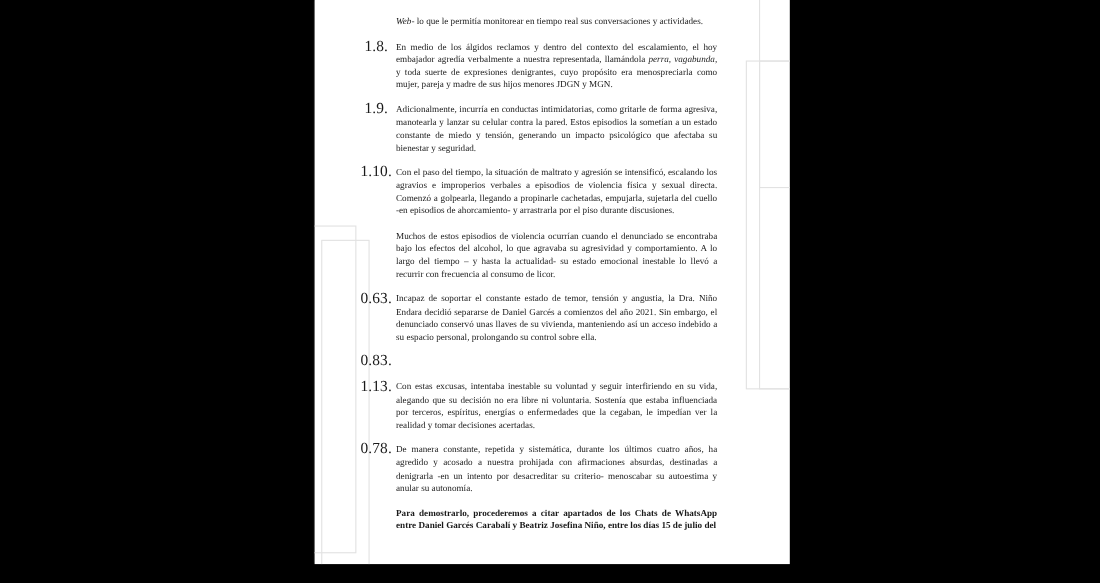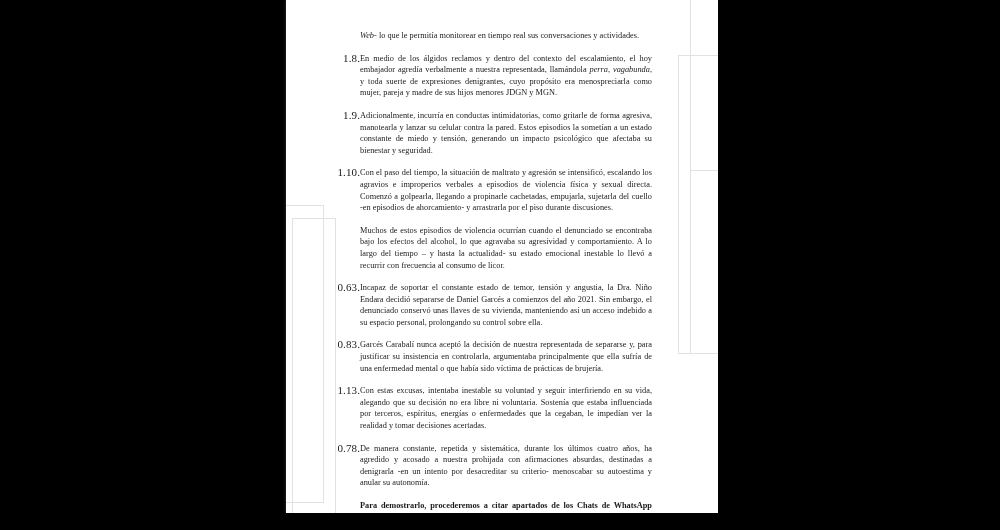--- a/index.html
+++ b/index.html
@@ -47,43 +47,42 @@
   .ghost-c { left: 404px; top: -7px;  width: 42px;  height: 176px; }
   .ghost-d { left: 392px; top: 55px;  width: 42px;  height: 297px; }
   .ghost-e { left: 404px; top: 55px;  width: 42px;  height: 297px; }
 
   .page-inner {
     position: absolute;
     left: 0;
     top: 0;
     width: 432px;
     height: 513px;
-    margin-top: 16px;
   }
 
   
   .content {
     position: absolute;
     left: 38px;
     top: 14px;
     width: 328px;
   }
 
   .para {
     display: flex;
     align-items: flex-start;
     margin-bottom: 11px;
   }
   .para:last-child { margin-bottom: 0; font-weight: bold; }
 
   .num {
     flex: 0 0 36px;
     width: 36px;
-    text-align: right;
-    font-size: 11px;
+    text-align: center;
+    font-size: 14px;
     line-height: 11.6px;
     color: #191919;
     letter-spacing: 0.1px;
   }
   .num.wide { flex-basis: 36px; }
 
   .body-text {
     flex: 1 1 auto;
     font-size: 8.3px;
     line-height: 11.6px;
@@ -150,21 +149,20 @@
           <div class="body-text">Muchos de estos episodios de violencia ocurrían cuando el denunciado se encontraba bajo los efectos del alcohol, lo que agravaba su agresividad y comportamiento. A lo largo del tiempo – y hasta la actualidad- su estado emocional inestable lo llevó a recurrir con frecuencia al consumo de licor.</div>
         </div>
 
         <div class="para">
           <div class="num wide">0.63.</div>
           <div class="body-text">Incapaz de soportar el constante estado de temor, tensión y angustia, la Dra. Niño Endara decidió separarse de Daniel Garcés a comienzos del año 2021. Sin embargo, el denunciado conservó unas llaves de su vivienda, manteniendo así un acceso indebido a su espacio personal, prolongando su control sobre ella.</div>
         </div>
 
         <div class="para">
           <div class="num wide">0.83.</div>
-          <div class="body-text">Garcés Carabalí nunca aceptó la decisión de nuestra representada de separarse y, para justificar su insistencia en controlarla, argumentaba principalmente que ella sufría de una enfermedad mental o que había sido víctima de prácticas de brujería.</div>
         </div>
 
         <div class="para">
           <div class="num wide">1.13.</div>
           <div class="body-text">Con estas excusas, intentaba inestable su voluntad y seguir interfiriendo en su vida, alegando que su decisión no era libre ni voluntaria. Sostenía que estaba influenciada por terceros, espíritus, energías o enfermedades que la cegaban, le impedían ver la realidad y tomar decisiones acertadas.</div>
         </div>
 
         <div class="para">
           <div class="num wide">0.78.</div>
           <div class="body-text">De manera constante, repetida y sistemática, durante los últimos cuatro años,  ha agredido y acosado a nuestra prohijada con afirmaciones absurdas, destinadas a denigrarla -en un intento por desacreditar su criterio- menoscabar su autoestima y anular su autonomía.</div>

